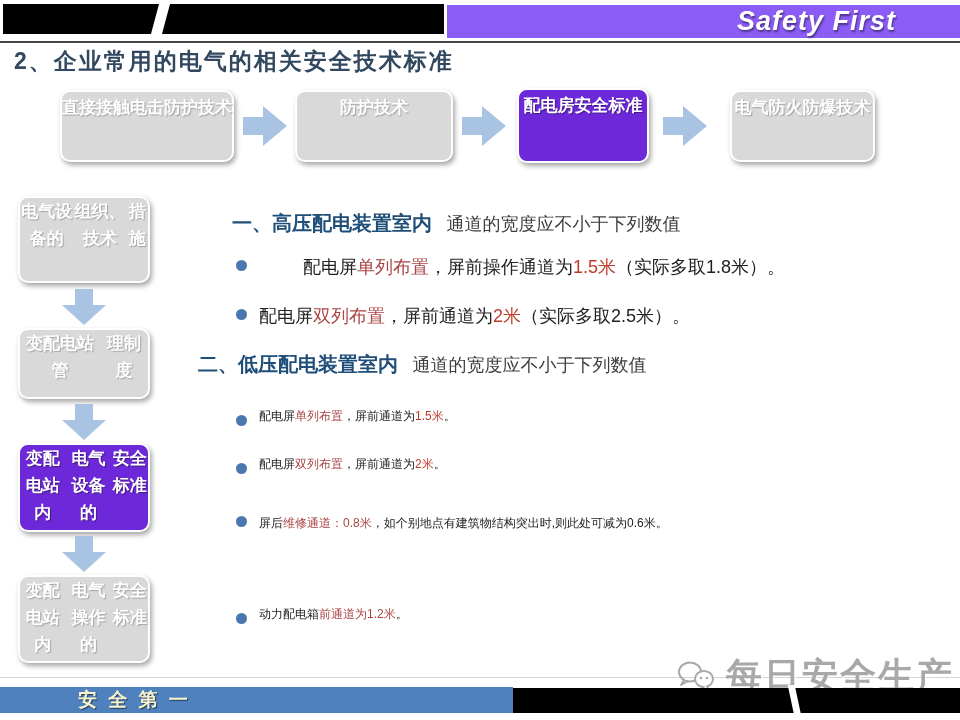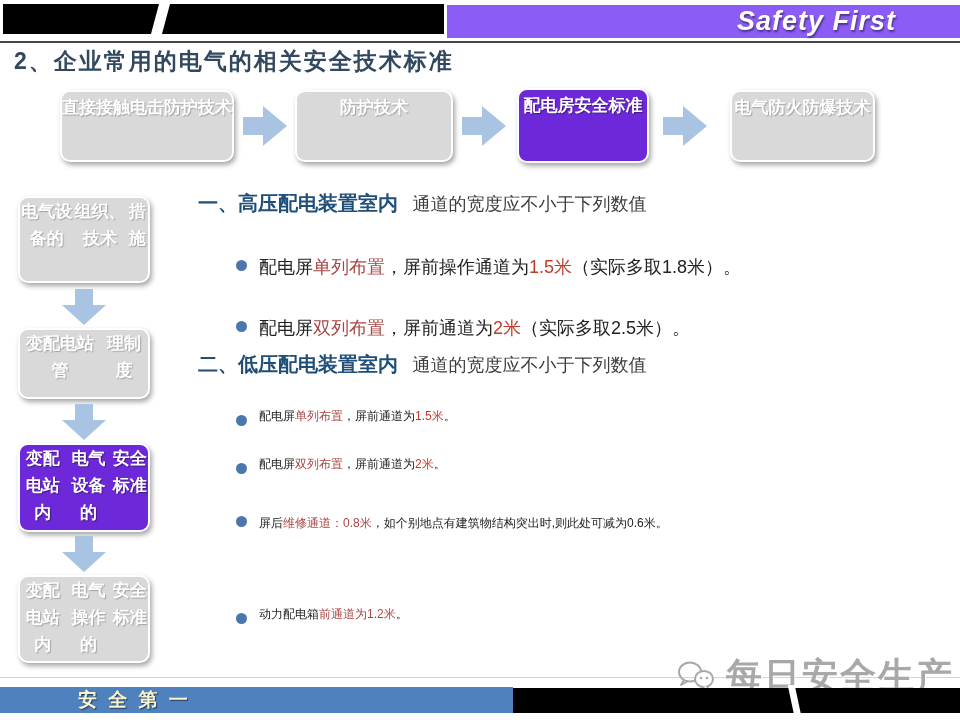--- a/index.html
+++ b/index.html
@@ -156,33 +156,33 @@
 <div class="arrow-d" style="left:62px; top:536px;">
   <div class="bar"></div>
     <div class="tip"></div>
 </div>
 <div class="pbox sidebox" style="left:18px; top:575px; width:132px; height:88px;">
   <span>变配电站内</span>
   <span>电气操作的</span>
   <span>安全标准</span>
 </div>
 
-<div class="sec-head" style="top:190px;">
+<div class="sec-head" style="top:210px;margin-left:34px;">
   <span class="blue">一、高压配电装置室内</span>
   <span class="rest">通道的宽度应不小于下列数值</span>
 </div>
 
-<div class="bullet b-s1" style="left:236px; top:255px;">
+<div class="bullet b-s1" style="left:236px; top:255px;gap:44px;">
   <span class="dot"></span>
   <span class="txt">
     <span>配电屏</span><span class="rp">单列布置</span><span>，屏前操作通道为</span><span class="rv">1.5米</span><span>（实际多取1.8米）。</span>
   </span>
 </div>
 
-<div class="bullet b-s1" style="left:236px; top:316px;">
+<div class="bullet b-s1" style="left:236px; top:304px;">
   <span class="dot"></span>
   <span class="txt">
     <span>配电屏</span><span class="rp">双列布置</span><span>，屏前通道为</span><span class="rv">2米</span><span>（实际多取2.5米）。</span>
   </span>
 </div>
 
 <div class="sec-head" style="top:351px;">
   <span class="blue">二、低压配电装置室内</span>
   <span class="rest">通道的宽度应不小于下列数值</span>
 </div>

